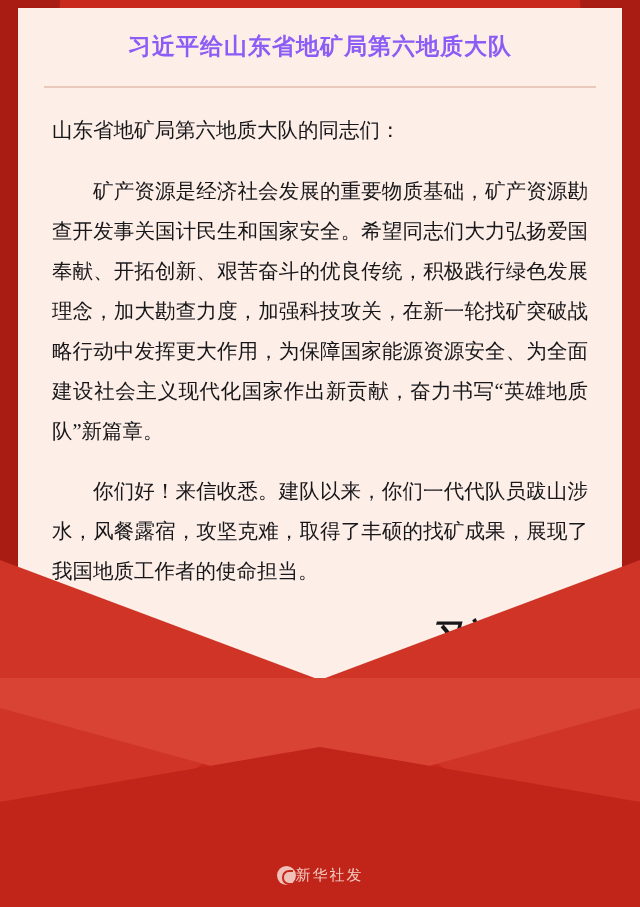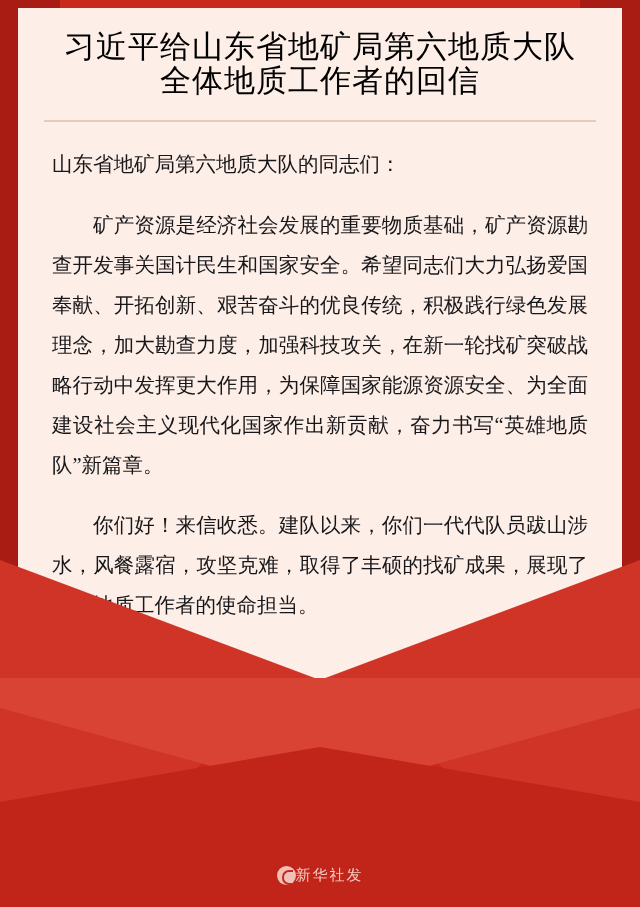--- a/index.html
+++ b/index.html
@@ -58,23 +58,23 @@
     border-left: 0px solid transparent;
     border-bottom: 0px solid transparent;
   }
 
   .title-band {
     background: #fdeee7;
     padding: 22px 40px 16px 40px;
     text-align: center;
   }
   .title-line {
-    color: #000000;
-    font-weight: normal;
-    font-size: 31px;
+    color: #8b5cf6;
+    font-weight: bold;
+    font-size: 23px;
     line-height: 34px;
     letter-spacing: 1px;
     font-family: "Liberation Serif", serif;
   }
 
   .divider {
     height: 2px;
     background: #e8c9bc;
     margin: 6px 26px 0 26px;
   }
@@ -197,21 +197,20 @@
 
 <div class="poster">
 
   <div class="bg-left-wedge"></div>
   <div class="bg-right-wedge"></div>
 
   <div class="letter">
 
     <div class="title-band">
       <div class="title-line">习近平给山东省地矿局第六地质大队</div>
-      <div class="title-line">全体地质工作者的回信</div>
     </div>
 
     <div class="divider"></div>
 
     <div class="body-area">
       <div class="salutation">山东省地矿局第六地质大队的同志们：</div>
       <p class="para">矿产资源是经济社会发展的重要物质基础，矿产资源勘查开发事关国计民生和国家安全。希望同志们大力弘扬爱国奉献、开拓创新、艰苦奋斗的优良传统，积极践行绿色发展理念，加大勘查力度，加强科技攻关，在新一轮找矿突破战略行动中发挥更大作用，为保障国家能源资源安全、为全面建设社会主义现代化国家作出新贡献，奋力书写“英雄地质队”新篇章。</p>
       <p class="para">你们好！来信收悉。建队以来，你们一代代队员跋山涉水，风餐露宿，攻坚克难，取得了丰硕的找矿成果，展现了我国地质工作者的使命担当。</p>
 
       <div class="sign-area">

